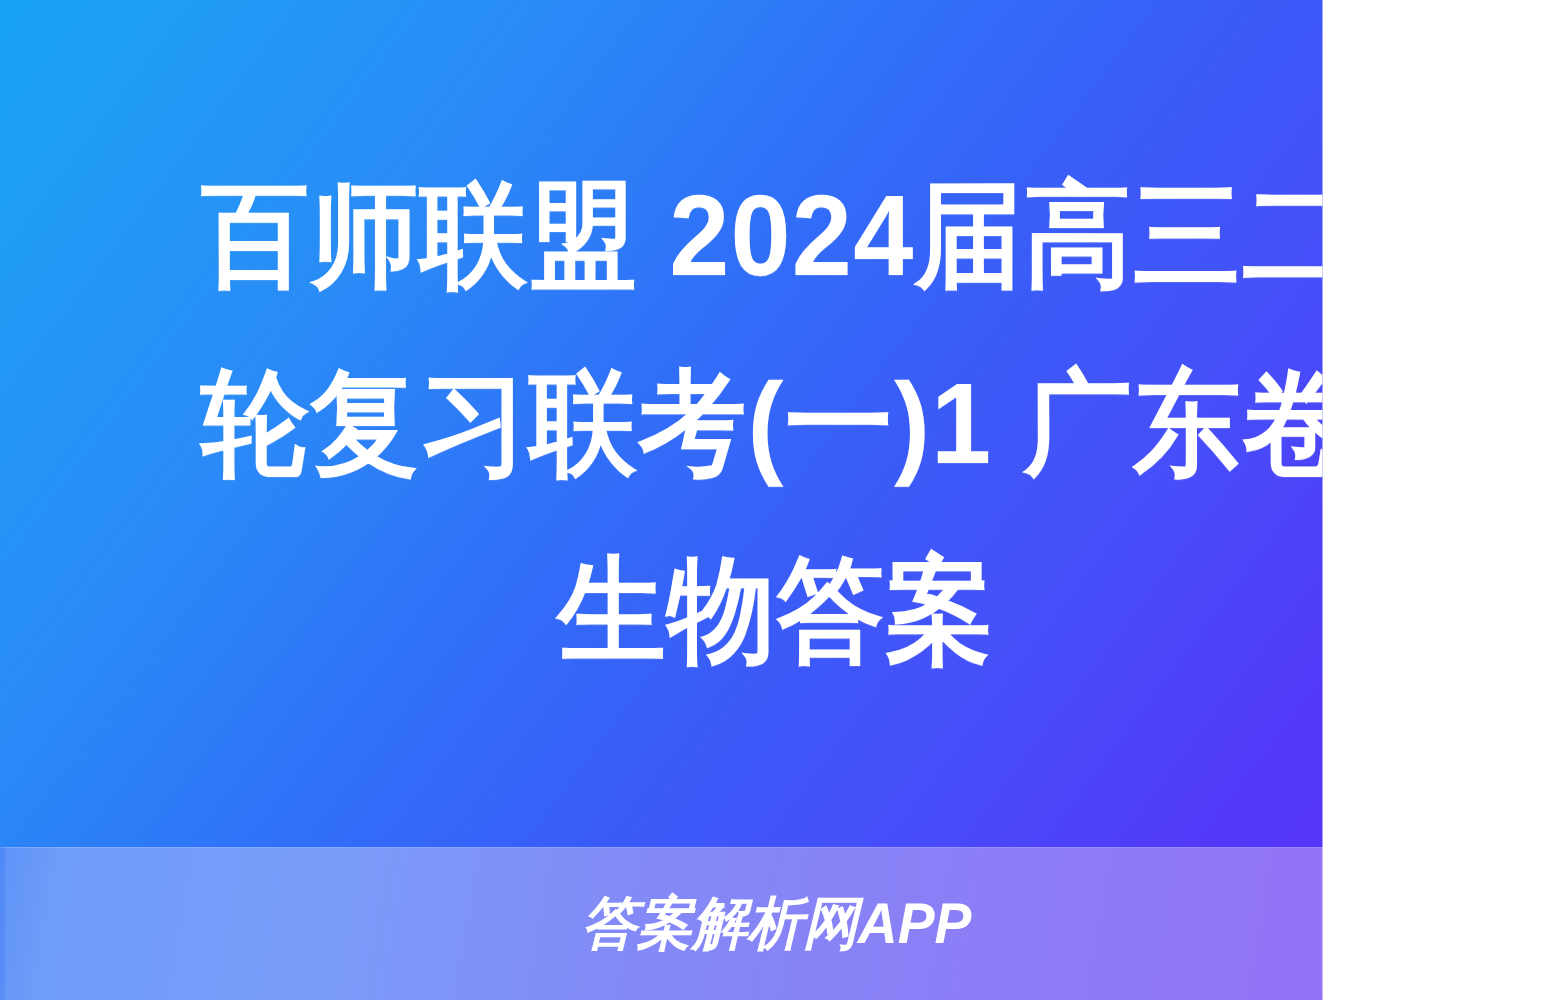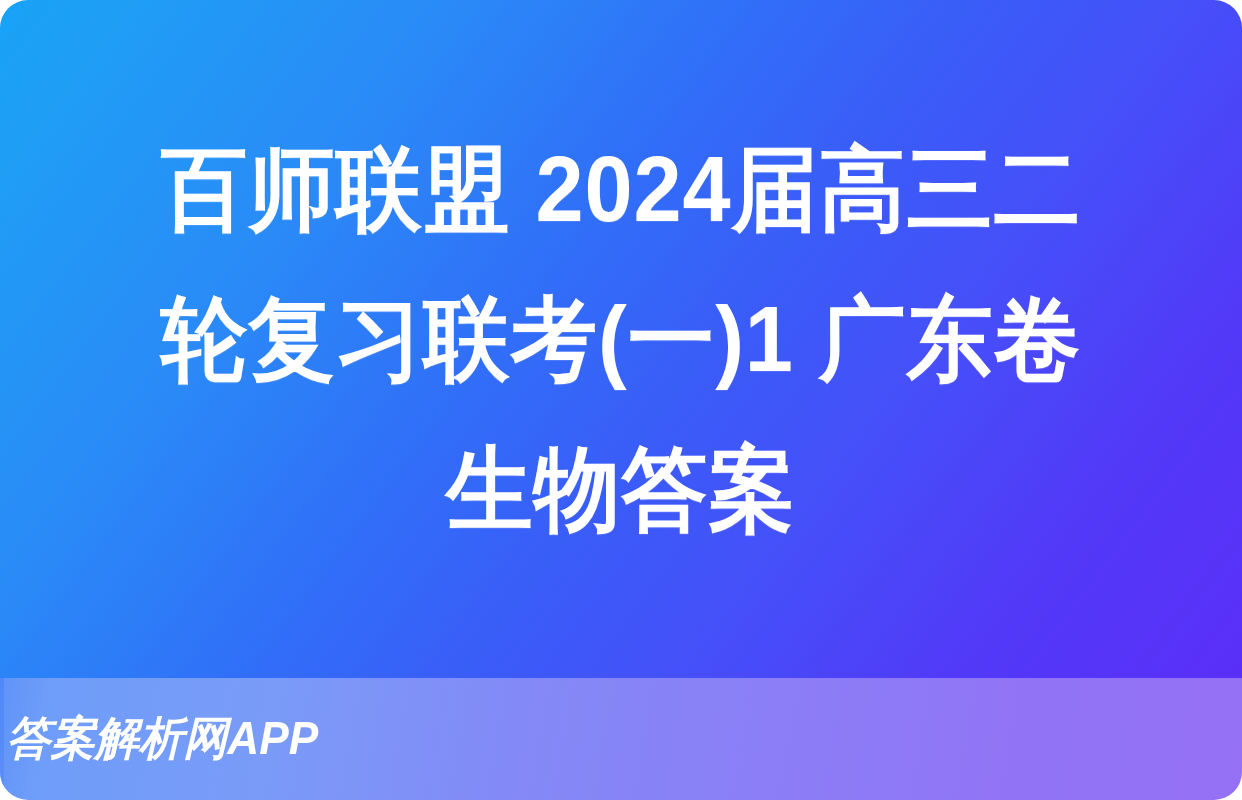--- a/index.html
+++ b/index.html
@@ -5,25 +5,24 @@
 <style>
   html, body {
     margin: 0;
     padding: 0;
     background: #ffffff;
   }
 
   
   .screen {
     position: relative;
-    width: 1242px;
+    width: 1058px;
     height: 800px;
     overflow: hidden;
     font-family: "Liberation Sans", "DejaVu Sans", sans-serif;
-    border-radius: 28px;
     -webkit-font-smoothing: antialiased;
   }
 
   
   .hero {
     position: absolute;
     left: 0;
     top: 0;
     width: 1242px;
     height: 678px;
@@ -75,20 +74,21 @@
       linear-gradient(100deg,
         #5f93f8 0%,
         #6e9df9 4%,
         #7a9bf8 22%,
         #8389f7 42%,
         #8b7ef6 62%,
         #9174f5 82%,
         #9570f5 100%);
     display: flex;
     align-items: center;
+    justify-content: center;
   }
 
   .footer-band::before {
     
     content: "";
     position: absolute;
     left: 0;
     top: 0;
     width: 4px;
     height: 100%;

